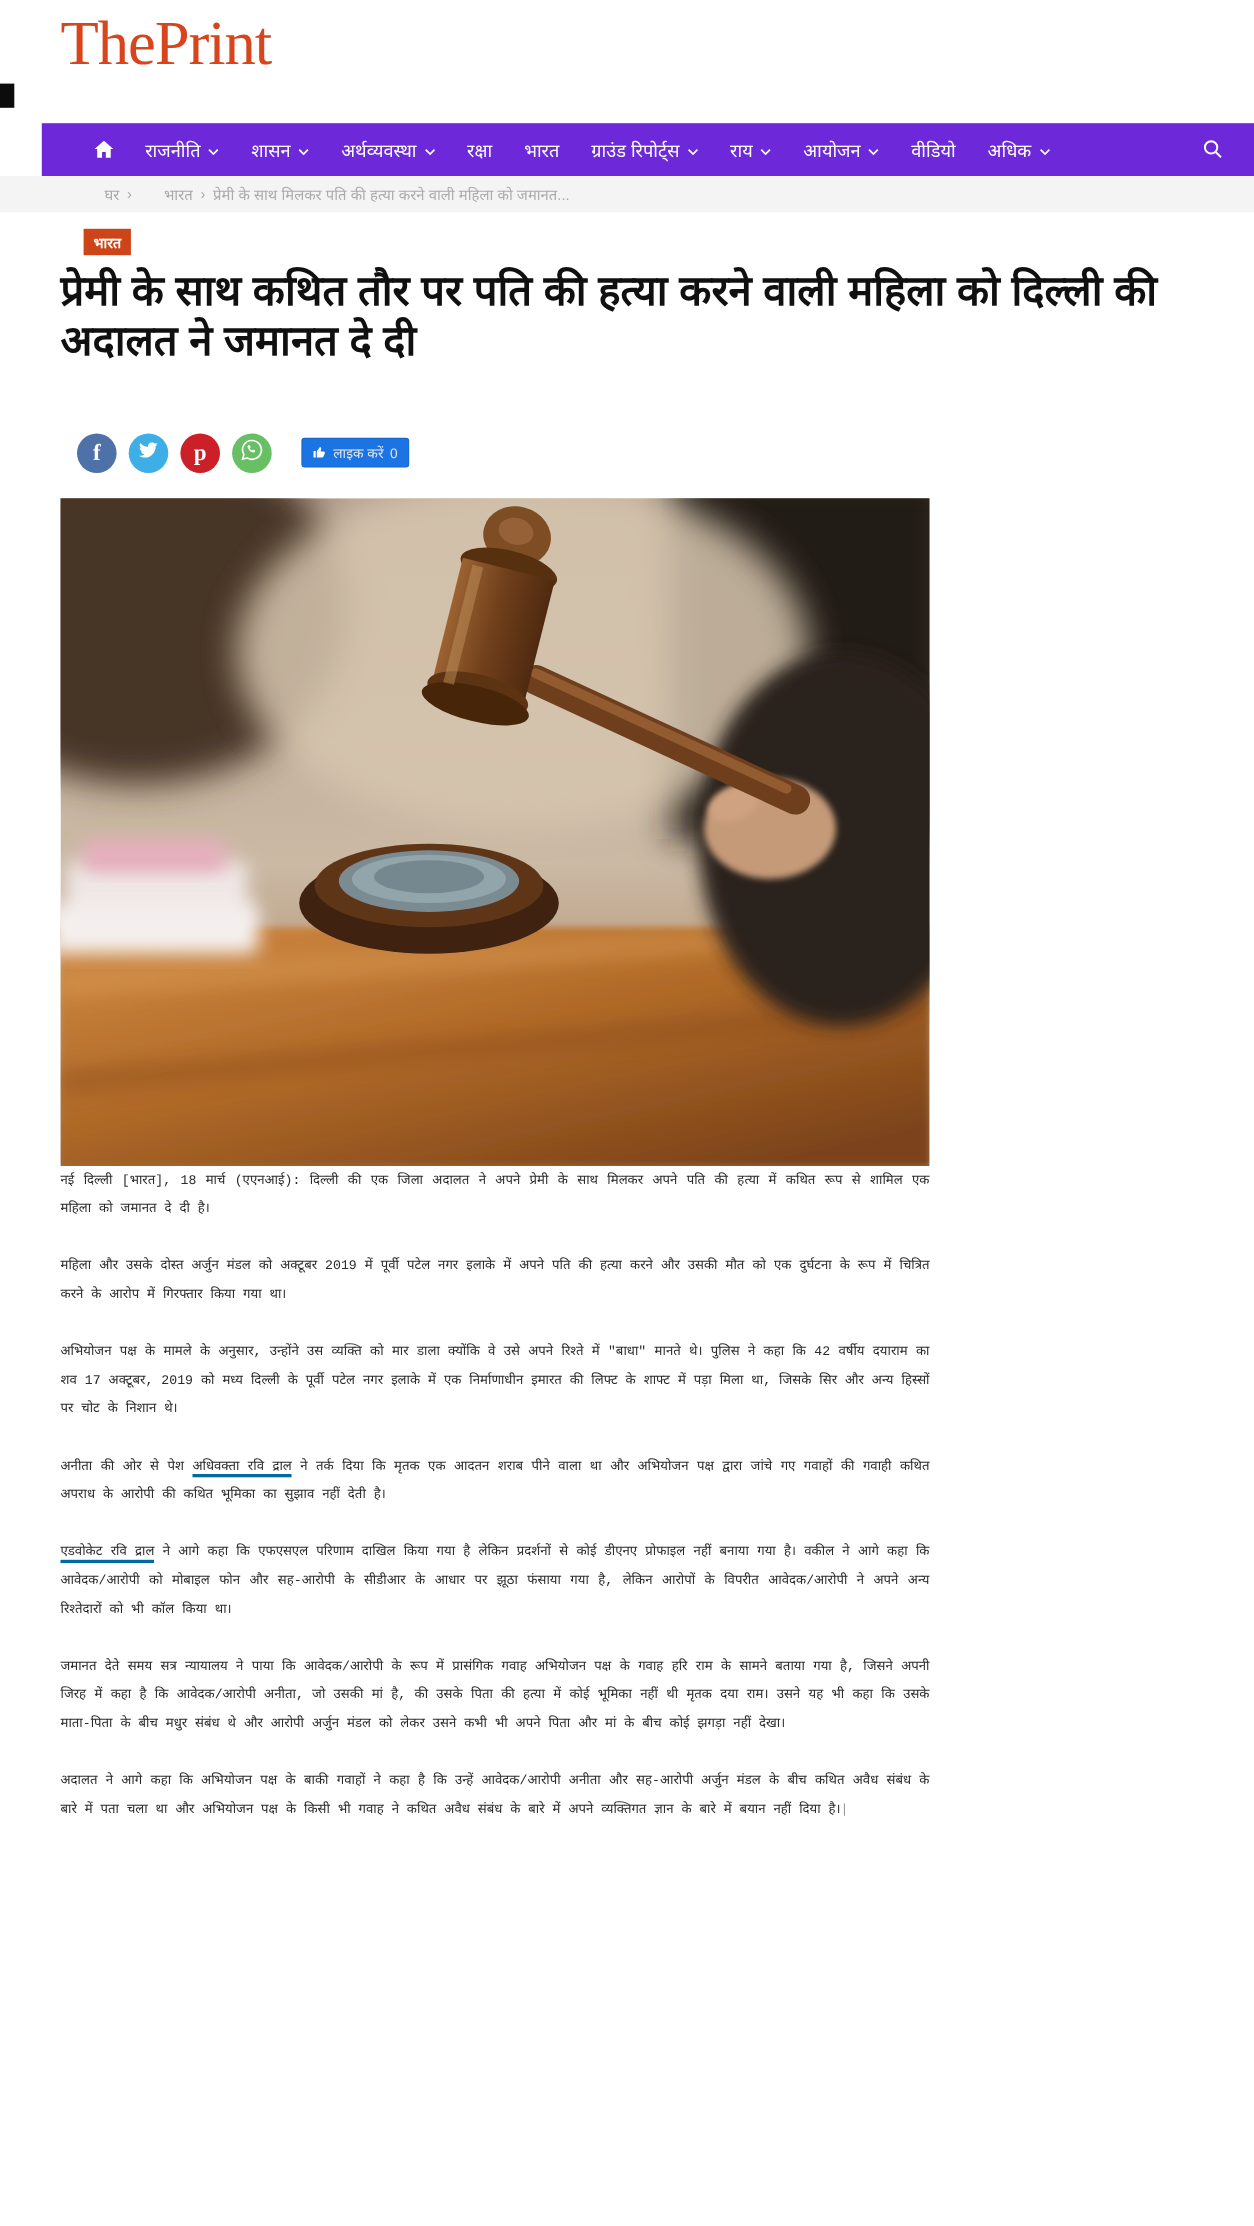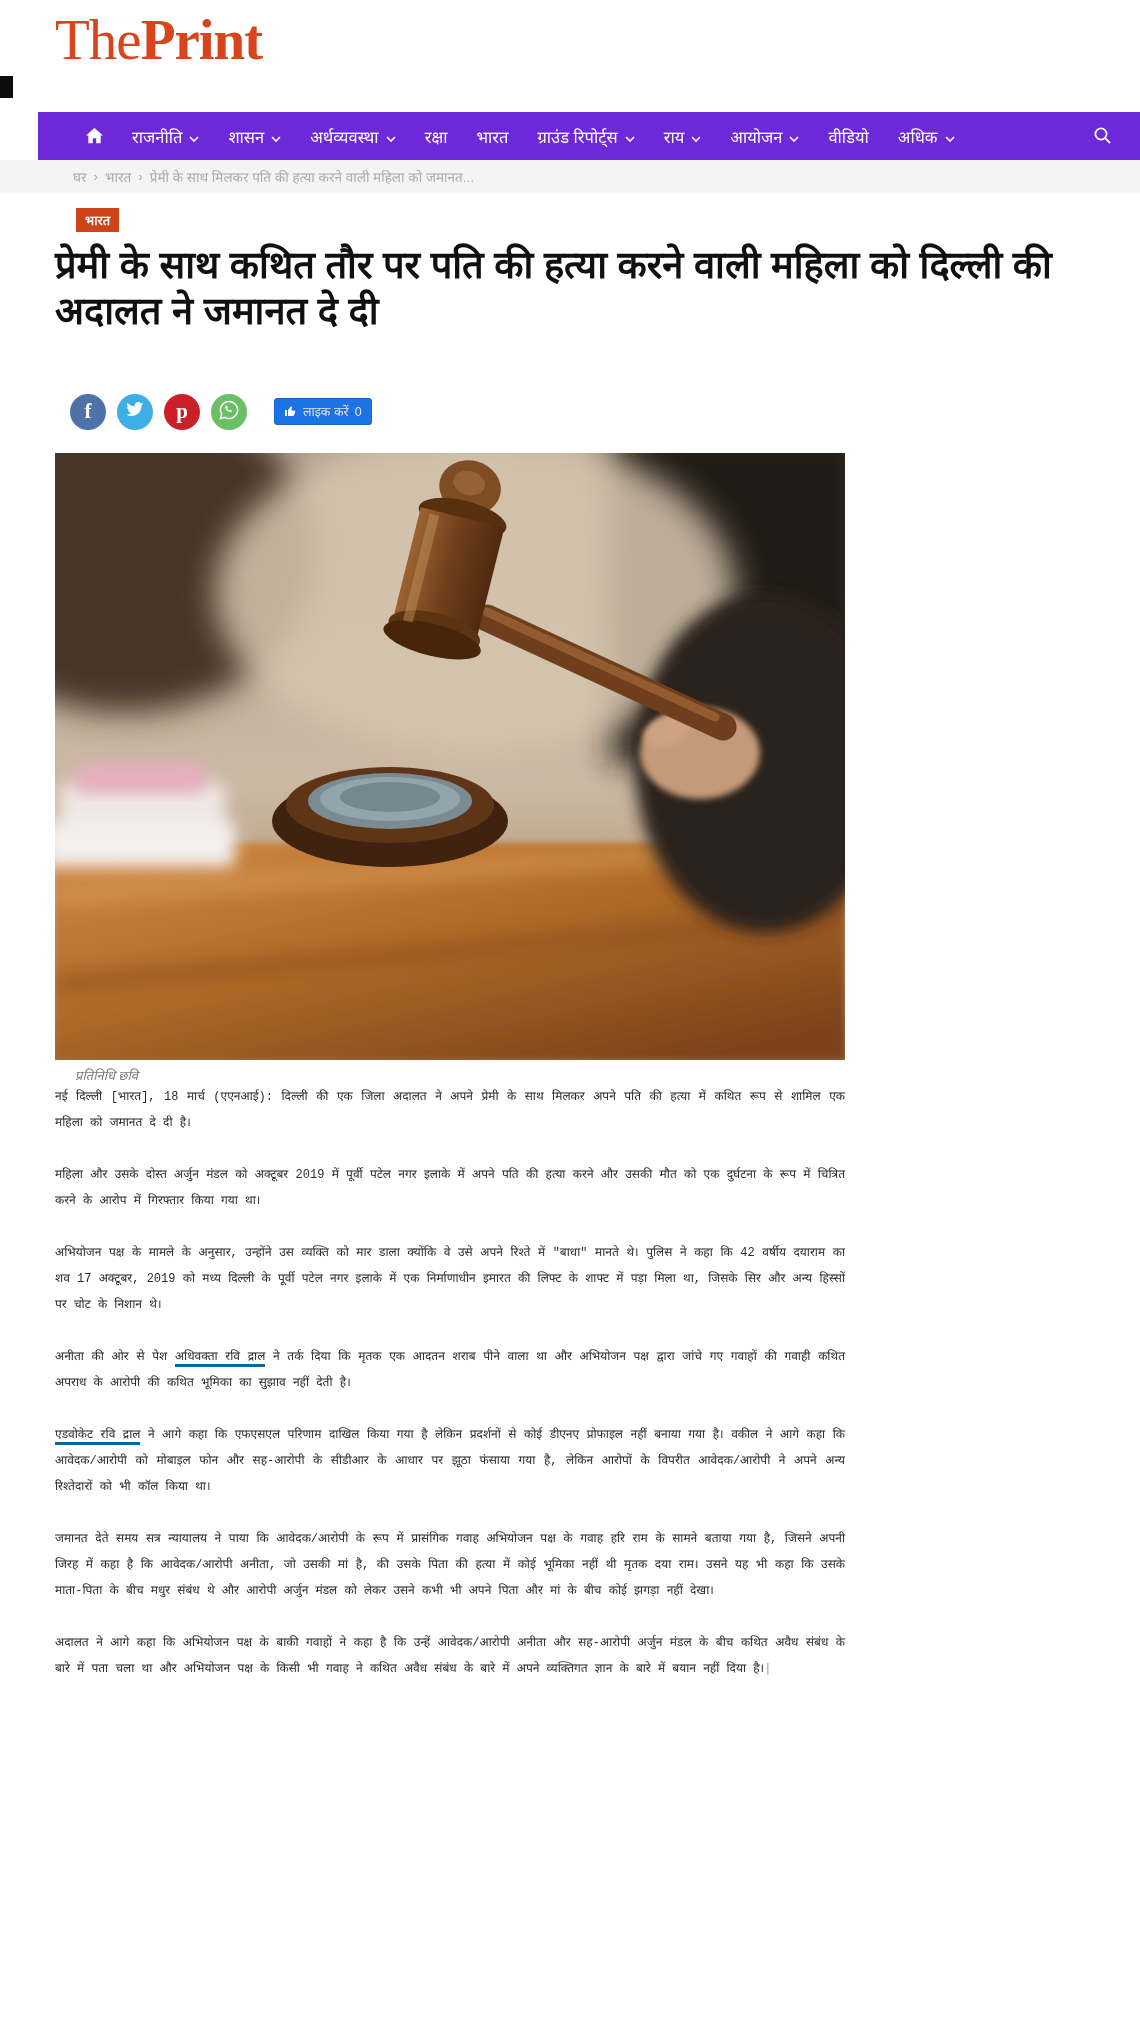--- a/index.html
+++ b/index.html
@@ -8,38 +8,38 @@
     width:1140px; height:2024px; background:#ffffff; position:relative; overflow:hidden;
     font-family:"Liberation Sans", sans-serif;
   }
   
   .site-header { height:112px; position:relative; }
   .logo {
     position:absolute; left:55px; top:10px;
     font-family:"Liberation Serif", serif; font-size:57px; line-height:1.05;
     color:#d8451c; letter-spacing:-1px; cursor:pointer;
   }
-  .logo .bold { font-weight:bold; }
+  .logo .bold { font-weight:normal; }
   .edge-artifact { position:absolute; left:0; top:76px; width:13px; height:22px; background:#0c0c0c; }
   
   .navbar {
     margin-left:38px; height:48px; background:#6d28d9;
     display:flex; align-items:center; gap:29px; padding-left:48px;
     position:relative; color:#fff; font-size:16.5px;
   }
   .nav-item { display:flex; align-items:center; gap:7px; color:#fff; cursor:pointer; white-space:nowrap; }
   .nav-home { display:flex; align-items:center; cursor:pointer; }
   .nav-search { position:absolute; right:28px; top:14px; cursor:pointer; }
   .chev { display:inline-block; margin-top:2px; }
   
   .breadcrumb-band {
     background:#f4f4f4; height:33px; display:flex; align-items:center; gap:7px;
     padding-left:73px; color:#a8a8a8; font-size:13.5px;
   }
-  .crumb { cursor:pointer; }
+  .crumb { cursor:pointer;margin-left:22px; }
   .crumb-current { color:#ababab; }
   
   .main-col { width:790px; margin-left:55px; }
   .cat-badge {
     display:inline-block; background:#cc4417; color:#fff; font-weight:bold;
     font-size:13px; padding:3px 9px; margin:15px 0 0 21px; cursor:pointer;
   }
   h1.headline {
     font-size:38px; line-height:1.22; color:#101010; font-weight:bold;
     margin:10px 0 0 0; width:1040px;
@@ -240,21 +240,20 @@
         <ellipse cx="395" cy="180" rx="47" ry="18" fill="#5d3413"></ellipse>
         <ellipse cx="395" cy="189" rx="50" ry="16" fill="#462508"></ellipse>
         <rect x="362" y="67" width="10" height="110" fill="#c69a62" opacity="0.45"></rect>
       </g>
       <ellipse cx="335" cy="368" rx="118" ry="46" fill="#3f2310"></ellipse>
       <ellipse cx="335" cy="352" rx="104" ry="38" fill="#5f3517"></ellipse>
       <ellipse cx="335" cy="348" rx="82" ry="28" fill="#7b8b92"></ellipse>
       <ellipse cx="335" cy="346" rx="70" ry="22" fill="#93a7ad" opacity="0.9"></ellipse>
       <ellipse cx="335" cy="344" rx="50" ry="15" fill="#6e7f88" opacity="0.8"></ellipse>
     </svg>
-    <figcaption>प्रतिनिधि छवि</figcaption>
   </figure>
 
   <div class="article-body">
     <p><span>नई दिल्ली [भारत], 18 मार्च (एएनआई): दिल्ली की एक जिला अदालत ने अपने प्रेमी के साथ मिलकर अपने पति की हत्या में कथित रूप से शामिल एक महिला को जमानत दे दी है।</span></p>
     <p><span>महिला और उसके दोस्त अर्जुन मंडल को अक्टूबर 2019 में पूर्वी पटेल नगर इलाके में अपने पति की हत्या करने और उसकी मौत को एक दुर्घटना के रूप में चित्रित करने के आरोप में गिरफ्तार किया गया था।</span></p>
     <p><span>अभियोजन पक्ष के मामले के अनुसार, उन्होंने उस व्यक्ति को मार डाला क्योंकि वे उसे अपने रिश्ते में "बाधा" मानते थे। पुलिस ने कहा कि 42 वर्षीय दयाराम का शव 17 अक्टूबर, 2019 को मध्य दिल्ली के पूर्वी पटेल नगर इलाके में एक निर्माणाधीन इमारत की लिफ्ट के शाफ्ट में पड़ा मिला था, जिसके सिर और अन्य हिस्सों पर चोट के निशान थे।</span></p>
     <p><span>अनीता की ओर से पेश </span><span class="inline-link">अधिवक्ता रवि द्राल</span><span> ने तर्क दिया कि मृतक एक आदतन शराब पीने वाला था और अभियोजन पक्ष द्वारा जांचे गए गवाहों की गवाही कथित अपराध के आरोपी की कथित भूमिका का सुझाव नहीं देती है।</span></p>
     <p><span></span><span class="inline-link">एडवोकेट रवि द्राल</span><span> ने आगे कहा कि एफएसएल परिणाम दाखिल किया गया है लेकिन प्रदर्शनों से कोई डीएनए प्रोफाइल नहीं बनाया गया है। वकील ने आगे कहा कि आवेदक/आरोपी को मोबाइल फोन और सह-आरोपी के सीडीआर के आधार पर झूठा फंसाया गया है, लेकिन आरोपों के विपरीत आवेदक/आरोपी ने अपने अन्य रिश्तेदारों को भी कॉल किया था।</span></p>
     <p><span>जमानत देते समय सत्र न्यायालय ने पाया कि आवेदक/आरोपी के रूप में प्रासंगिक गवाह अभियोजन पक्ष के गवाह हरि राम के सामने बताया गया है, जिसने अपनी जिरह में कहा है कि आवेदक/आरोपी अनीता, जो उसकी मां है, की उसके पिता की हत्या में कोई भूमिका नहीं थी मृतक दया राम। उसने यह भी कहा कि उसके माता-पिता के बीच मधुर संबंध थे और आरोपी अर्जुन मंडल को लेकर उसने कभी भी अपने पिता और मां के बीच कोई झगड़ा नहीं देखा।</span></p>
     <p><span>अदालत ने आगे कहा कि अभियोजन पक्ष के बाकी गवाहों ने कहा है कि उन्हें आवेदक/आरोपी अनीता और सह-आरोपी अर्जुन मंडल के बीच कथित अवैध संबंध के बारे में पता चला था और अभियोजन पक्ष के किसी भी गवाह ने कथित अवैध संबंध के बारे में अपने व्यक्तिगत ज्ञान के बारे में बयान नहीं दिया है।</span><span class="text-cursor">|</span></p>

